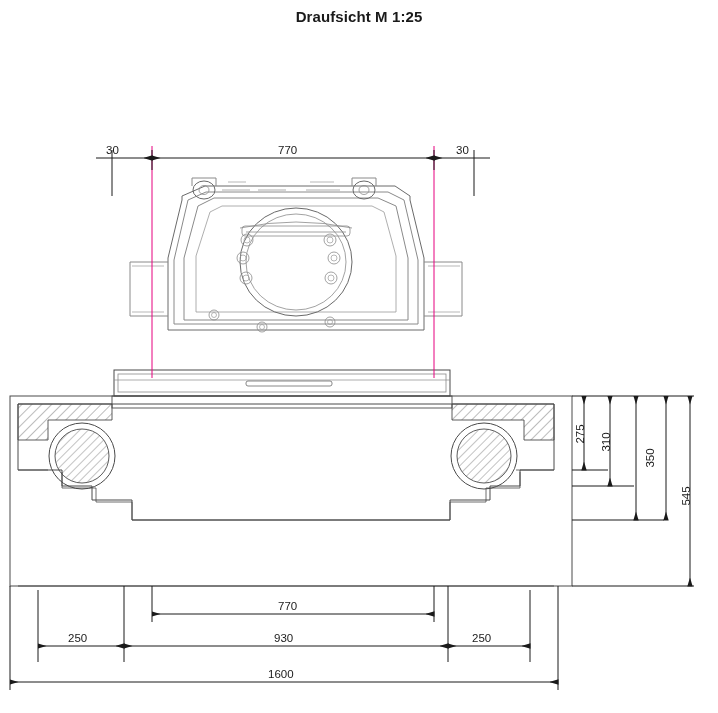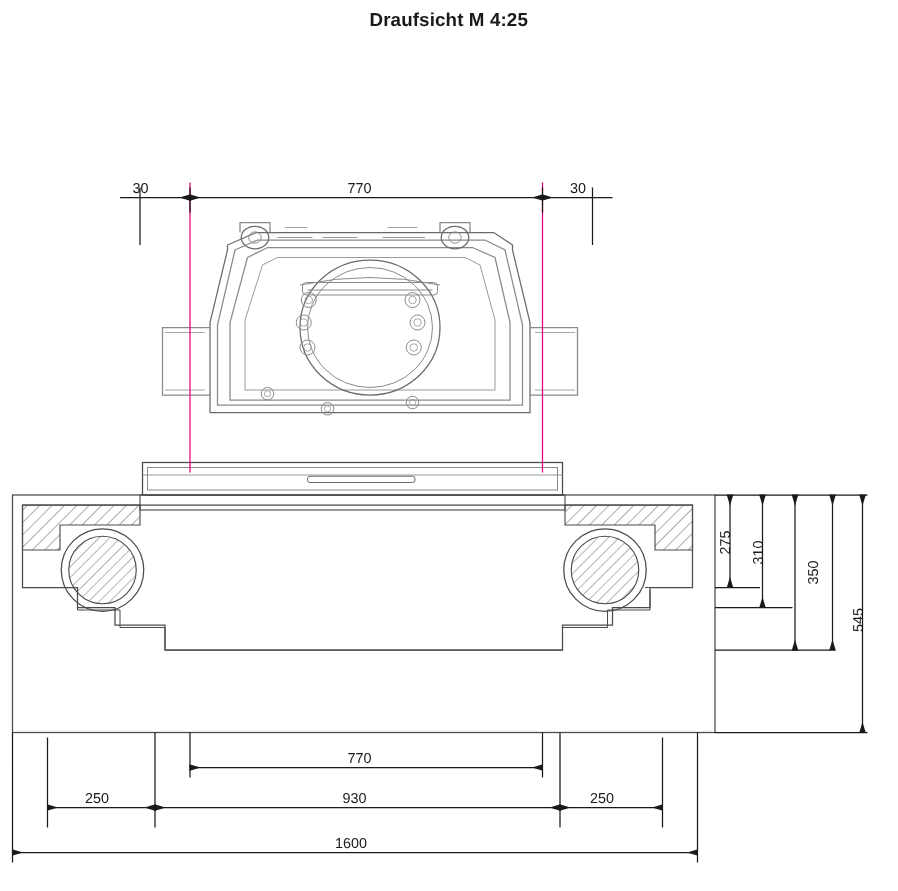--- a/index.html
+++ b/index.html
@@ -25,21 +25,21 @@
     font-family:"Liberation Sans", sans-serif;
     font-size:11.5px;
     fill:#1a1a1a;
   }
 </style>
 </head>
 <body>
 
 <div id="stage">
 
-  <div class="title">Draufsicht M 4:25</div>
+  <div class="title">Draufsicht M 1:25</div>
 
   <svg width="718" height="713" viewBox="0 0 718 713">
     <defs>
       <pattern id="hatch45" width="7" height="7" patternUnits="userSpaceOnUse" patternTransform="rotate(45)">
         <line x1="0" y1="0" x2="0" y2="7" stroke="#6a6a6a" stroke-width="0.9"></line>
       </pattern>
       <pattern id="hatch45b" width="6" height="6" patternUnits="userSpaceOnUse" patternTransform="rotate(45)">
         <line x1="0" y1="0" x2="0" y2="6" stroke="#6a6a6a" stroke-width="0.8"></line>
       </pattern>
       <marker id="arrR" markerWidth="9" markerHeight="8" refX="8.5" refY="4" orient="auto" markerUnits="userSpaceOnUse">

